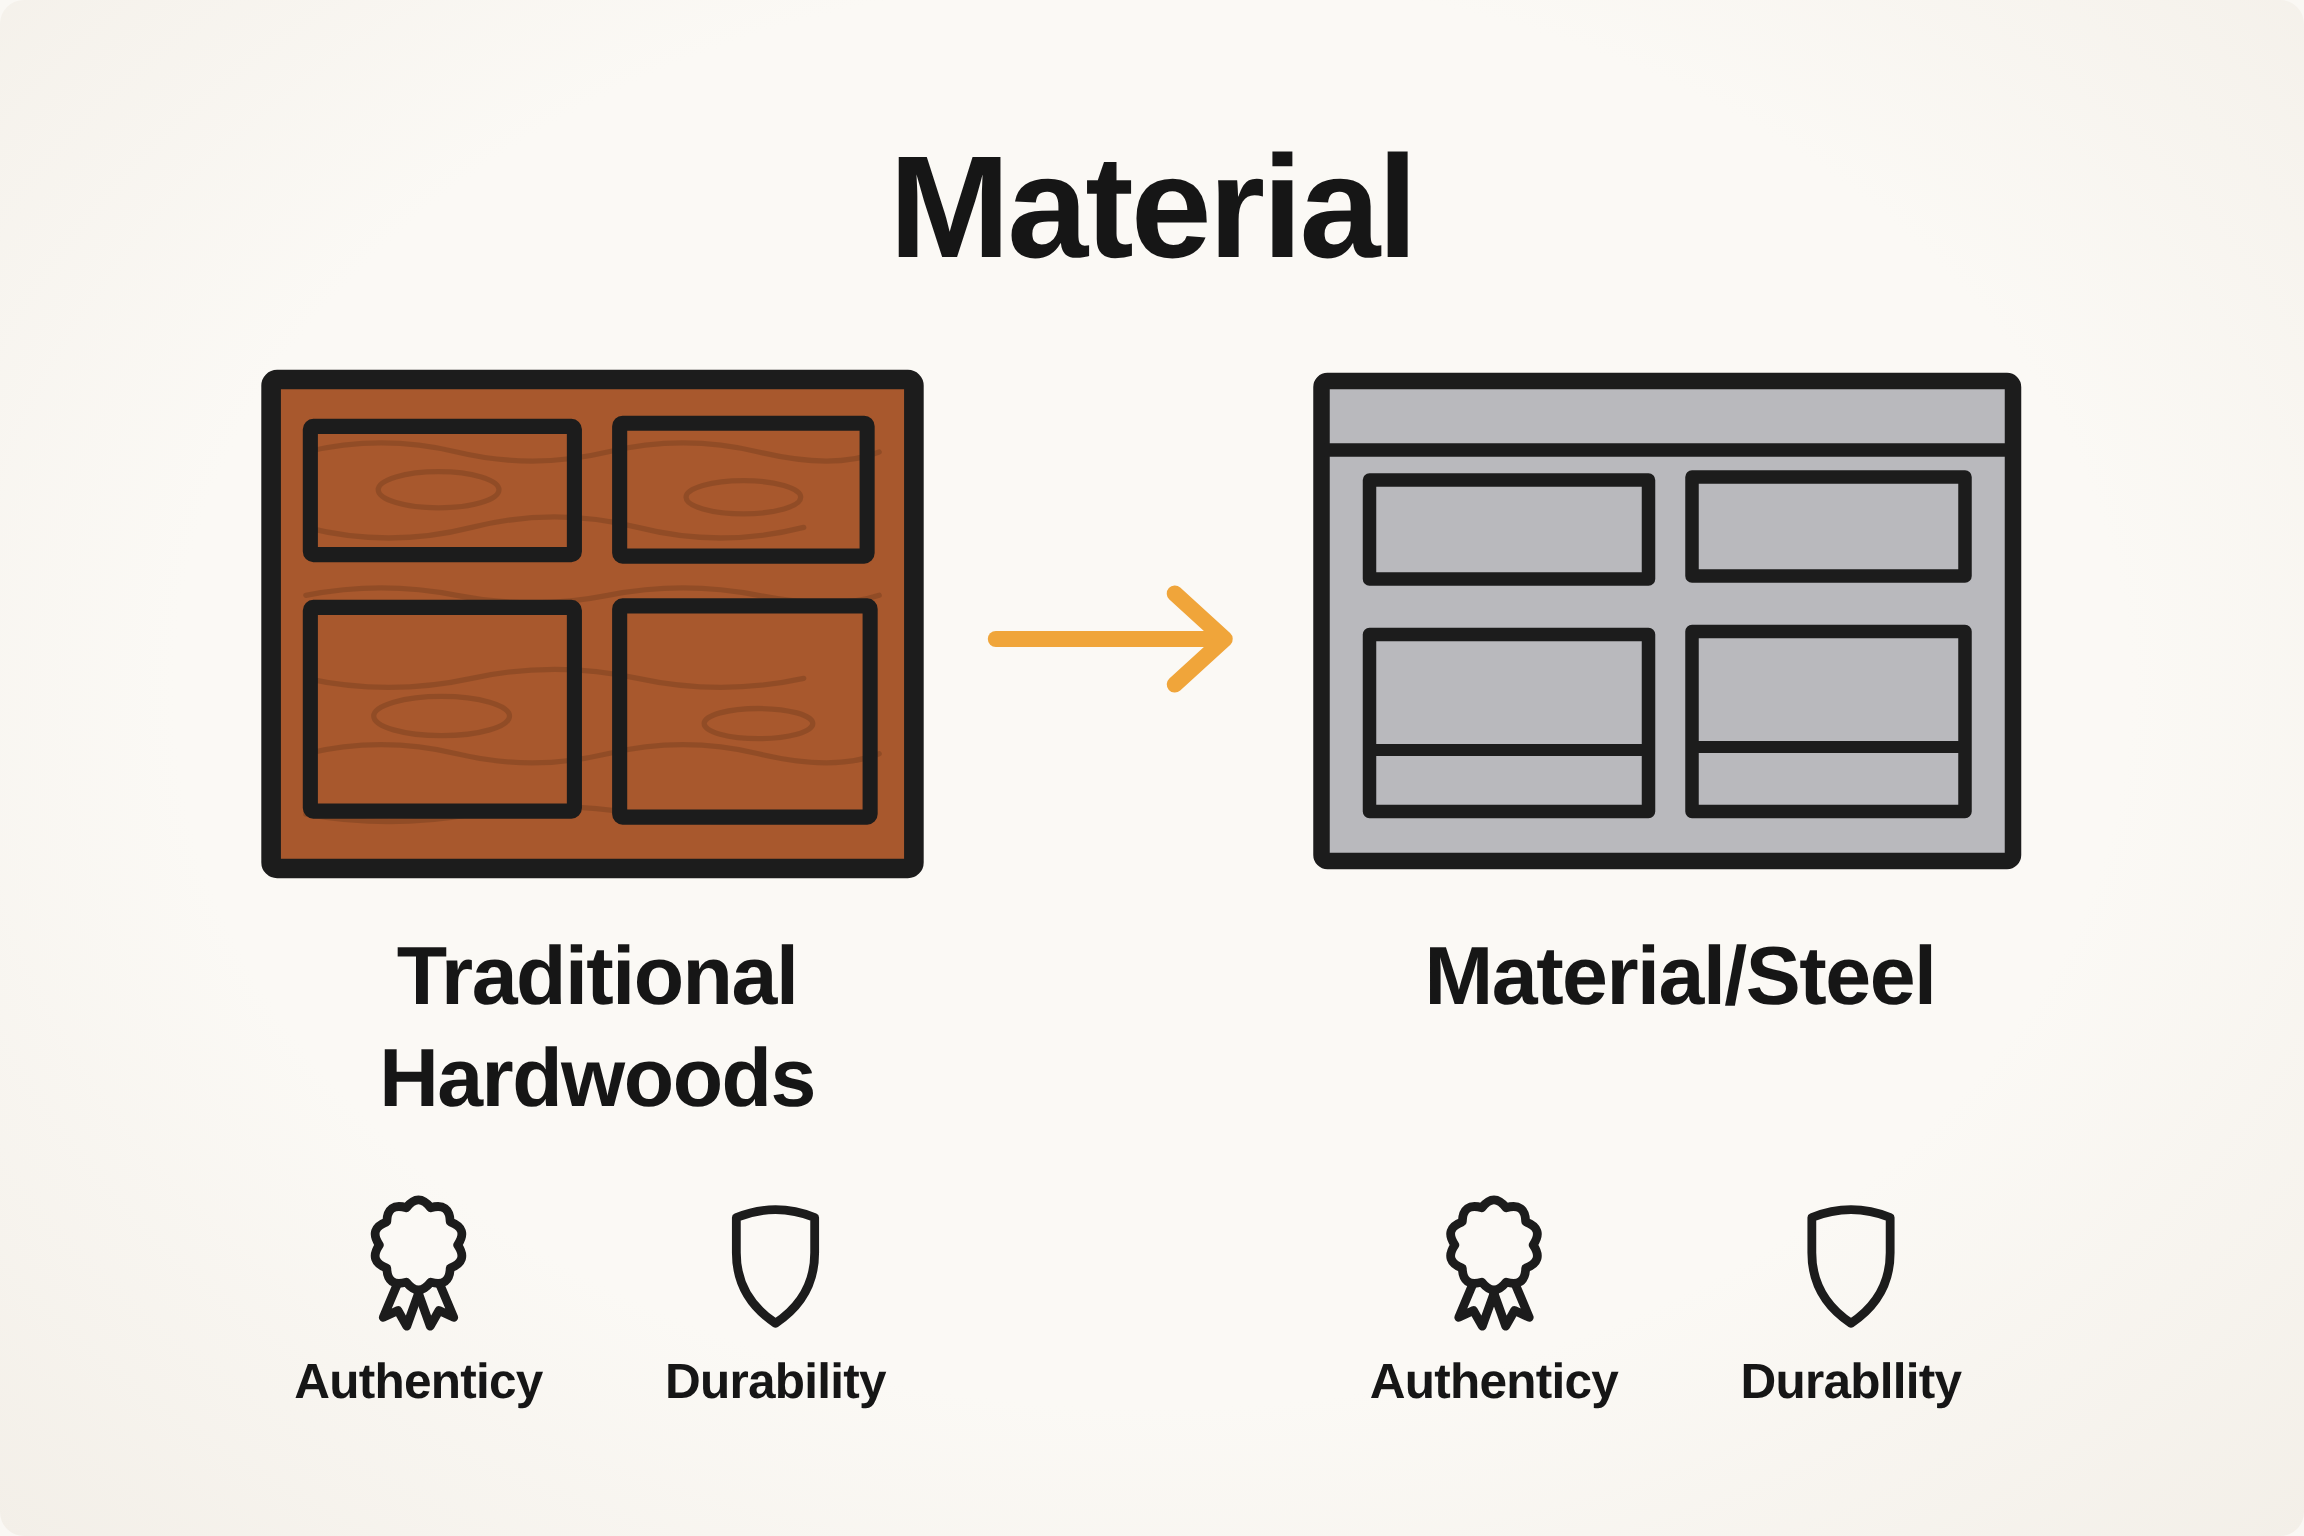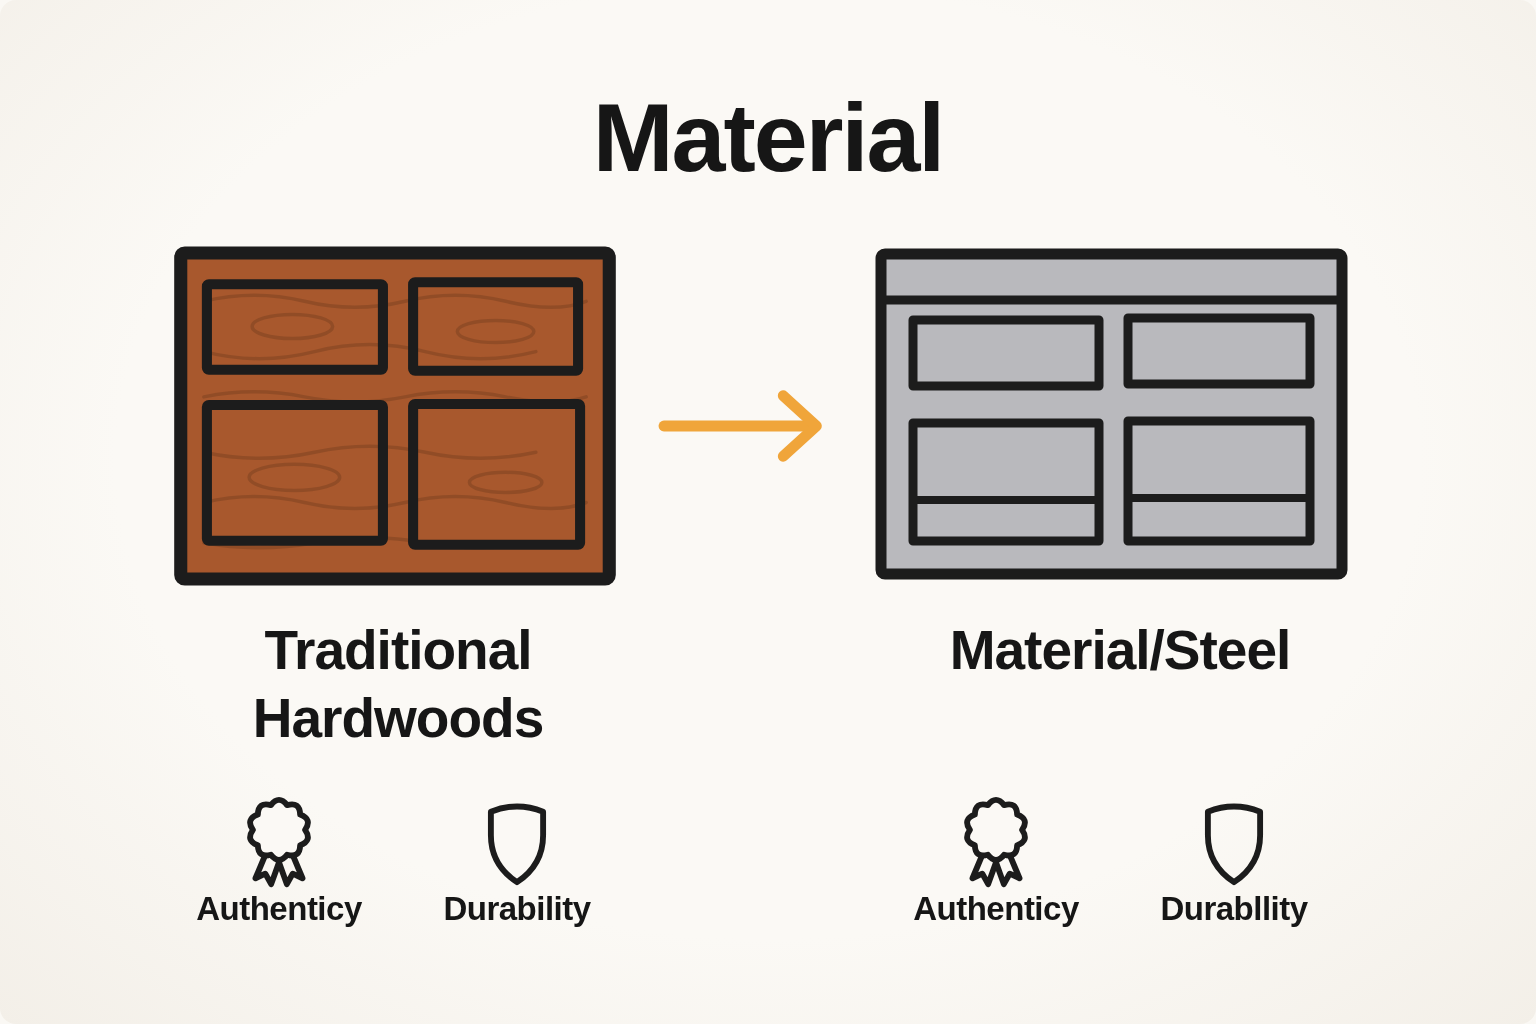--- a/index.html
+++ b/index.html
@@ -63,20 +63,21 @@
     display: flex;
     flex-direction: column;
     align-items: center;
     min-width: 190px;
   }
   .badge svg {
     width: 84px;
     height: 94px;
   }
   .badge-label {
+    margin-top: 12px;
     font-size: 33px;
     font-weight: 700;
     letter-spacing: -0.5px;
     color: #161616;
     white-space: nowrap;
   }
 </style>
 </head>
 <body style="background: rgb(250, 248, 244);">
 

